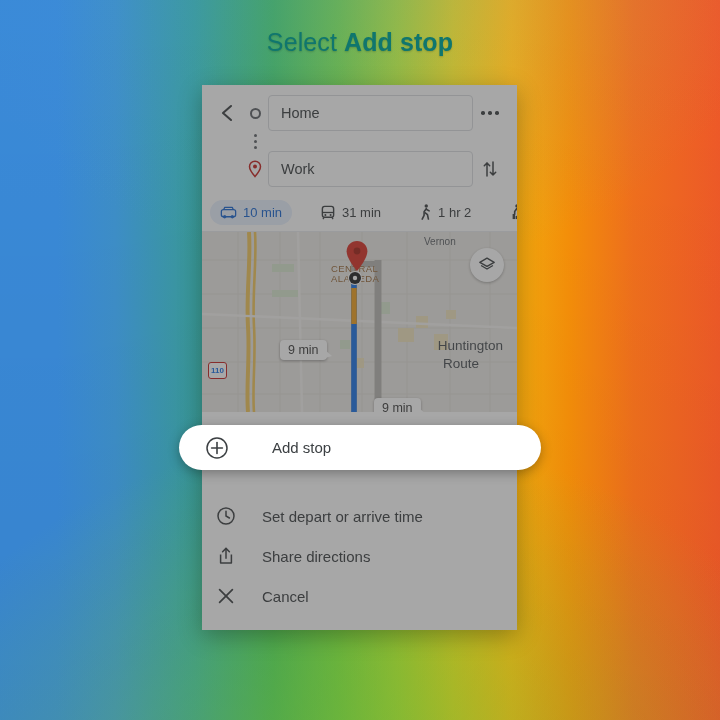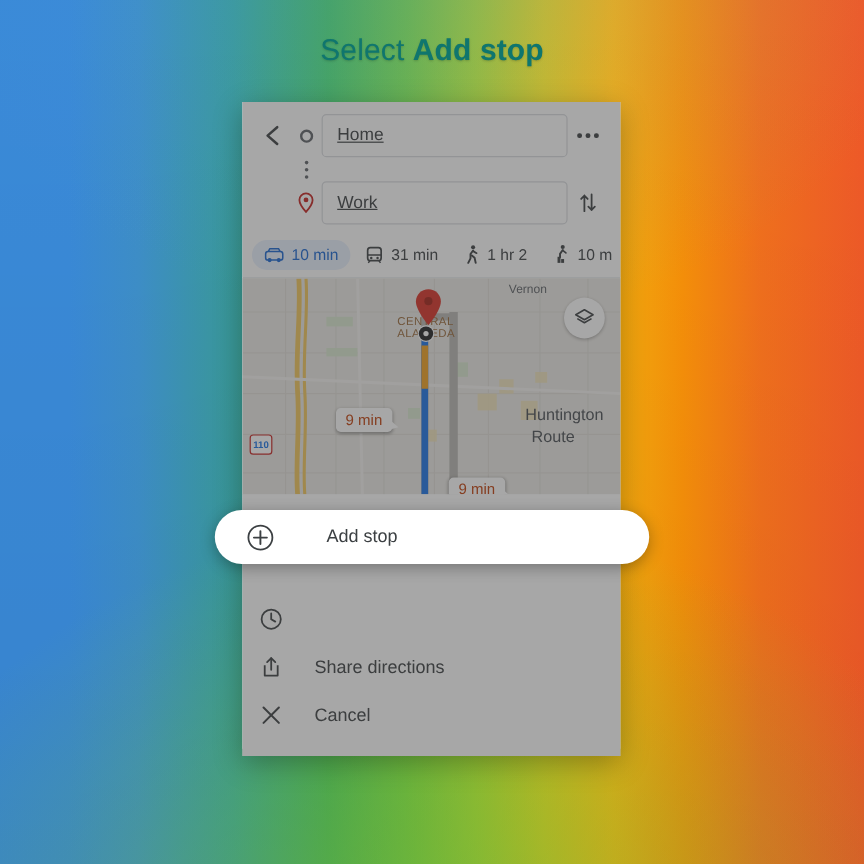--- a/index.html
+++ b/index.html
@@ -55,36 +55,36 @@
   }
 
   
   .search-header { position:relative; background:#fff; padding:8px 0 6px 0; }
   .row { display:flex; align-items:center; height:40px; padding:0 10px; }
   .back-col { width:30px; display:flex; align-items:center; justify-content:center; }
   .mark-col { width:26px; display:flex; align-items:center; justify-content:center; }
   .field {
     flex:1; height:36px; border:1px solid #dadce0; border-radius:4px;
     display:flex; align-items:center; padding:0 12px;
-    font-size:14.5px; color:#3c4043; background:#fff;text-decoration:underline;
+    font-size:14.5px; color:#3c4043; background:#fff;
   }
   .end-col { width:34px; display:flex; align-items:center; justify-content:center; }
   .dots-vert { display:flex; flex-direction:column; align-items:center; gap:3px; }
   .dots-vert i { width:3px; height:3px; border-radius:50%; background:#5f6368; display:block; }
   .dots-horiz { display:flex; gap:3.5px; }
   .dots-horiz i { width:3.5px; height:3.5px; border-radius:50%; background:#3c4043; display:block; }
   .mid-row { height:16px; display:flex; padding:0 10px; }
   .origin-dot {
     width:11px; height:11px; border-radius:50%;
     border:2px solid #5f6368; background:#fff;
   }
 
   
   .modes {
-    display:flex; align-items:center; gap:2px;
+    display:flex; align-items:center; gap:18px;
     padding:4px 6px 6px 8px; border-bottom:1px solid #e8eaed;
     background:#fff; overflow:hidden; white-space:nowrap;
   }
   .mode {
     display:flex; align-items:center; gap:6px;
     padding:5px 10px; border-radius:14px;
     font-size:13px; color:#3c4043; flex:0 0 auto;
   }
   .mode.sel { background:#e8f0fe; color:#1967d2; }
   .mode.sel svg { fill:#1967d2; stroke:#1967d2; }
@@ -92,21 +92,21 @@
   
   .map { position:relative; height:180px; background:#eceae6; overflow:hidden; }
   .map-bg { position:absolute; inset:0; }
   .layers-btn {
     position:absolute; right:13px; top:16px; width:34px; height:34px;
     border-radius:50%; background:#fff; box-shadow:0 1px 3px rgba(0,0,0,0.3);
     display:flex; align-items:center; justify-content:center;
   }
   .bubble {
     position:absolute; background:#fff; border-radius:4px;
-    padding:3px 8px; font-size:12.5px; color:#c2410c;
+    padding:3px 8px; font-size:12.5px; color:#404040;
     box-shadow:0 1px 3px rgba(0,0,0,0.35);
   }
   .bubble::after {
     content:""; position:absolute; right:-5px; bottom:2px;
     border-left:7px solid #fff; border-top:6px solid transparent;
     border-bottom:2px solid transparent;
   }
   .maplabel { position:absolute; font-size:10px; color:#5f6368; white-space:nowrap; }
   .maplabel.big { font-size:13.5px; color:#4a4f54; }
   .maplabel.hood { font-size:9.5px; color:#9a6a3a; letter-spacing:0.4px; text-align:center; }
@@ -335,20 +335,21 @@
 
     <div class="mitem spacer"></div>
 
     <div class="mitem">
       <span class="ic">
         <svg width="20" height="20" viewBox="0 0 20 20">
           <circle cx="10" cy="10" r="8" fill="none" stroke="#3c4043" stroke-width="1.5"></circle>
           <path d="M10 5.2 L10 10 L13.4 12" fill="none" stroke="#3c4043" stroke-width="1.5" stroke-linecap="round"></path>
         </svg>
       </span>
+      <span>Set depart or arrive time</span>
     </div>
 
 
     <div class="mitem">
       <span class="ic">
         <svg width="20" height="20" viewBox="0 0 20 20">
           <path d="M4.6 8.4 L4.6 17 L15.4 17 L15.4 8.4" fill="none" stroke="#3c4043" stroke-width="1.5" stroke-linejoin="round"></path>
           <line x1="10" y1="2.4" x2="10" y2="12.2" stroke="#3c4043" stroke-width="1.5" stroke-linecap="round"></line>
           <path d="M6.6 5.8 L10 2.4 L13.4 5.8" fill="none" stroke="#3c4043" stroke-width="1.5" stroke-linecap="round" stroke-linejoin="round"></path>
         </svg>

